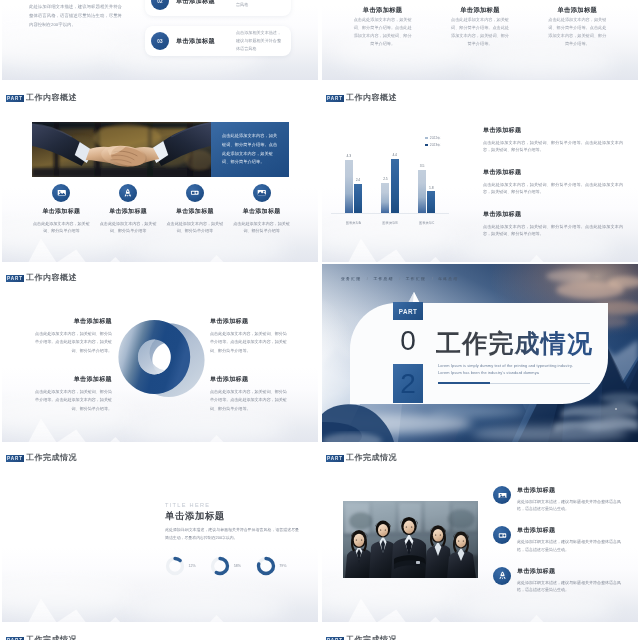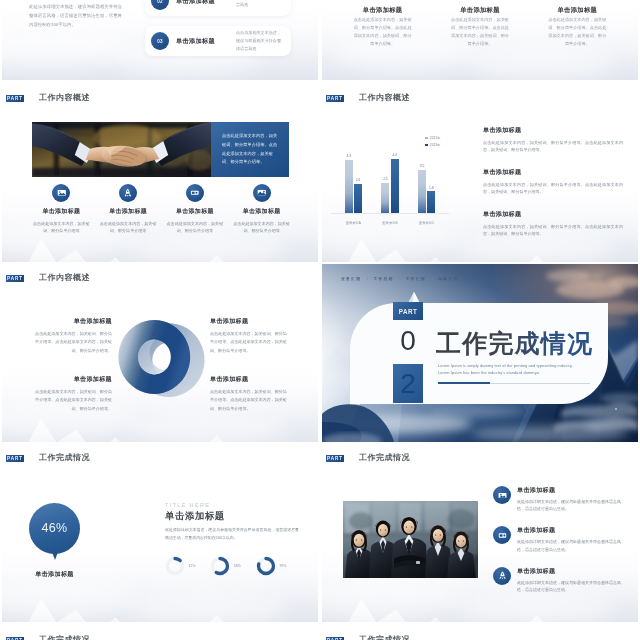--- a/index.html
+++ b/index.html
@@ -23,21 +23,21 @@
 .pk.b{left:38%;width:68%;opacity:.65;
   clip-path:polygon(0 100%,10% 80%,22% 54%,32% 78%,44% 46%,54% 72%,66% 58%,78% 84%,90% 68%,100% 88%,100% 100%);}
 .cl{border-radius:50%;background:#ffffff;filter:blur(9px);opacity:.5}
 
 
 .sl-head{position:absolute;display:flex;align-items:center;z-index:4}
 .part-badge{background:linear-gradient(110deg,#2d5d97 0%,#27538b 45%,#1c4478 100%);color:#e9f0f8;font-size:4.6px;font-weight:700;
   letter-spacing:.9px;line-height:7px;height:7px;width:18px;text-align:center;
   display:inline-block;}
 .sl-title{color:#54595f;font-size:8px;font-weight:700;letter-spacing:.5px;line-height:1;
-  white-space:nowrap;margin-left:15px}
+  white-space:nowrap;margin-left:2px}
 
 
 .ttl{color:#2f343b;font-weight:700}
 .bdy{color:#7e8593;line-height:1.62}
 .ico{display:flex;align-items:center;justify-content:center;border-radius:50%;
   background:radial-gradient(circle at 34% 28%,#3a6ba6 0%,#2a5b96 42%,#1f4d85 72%,#173f73 100%);}
 .ico svg{display:block}
 
 .s1-left{position:absolute;left:27px;top:100px;width:93px;font-size:4.4px;line-height:2.05;
   text-align:justify;color:#8e96a3}
@@ -615,26 +615,20 @@
   <div class="bgtex">
     <i class="pk a" style="bottom:-18%;height:52%"></i>
         <i class="pk b" style="bottom:-22%;height:48%"></i>
     <i class="cl" style="left:-6%;bottom:2%;width:48%;height:22%"></i>
     <i class="cl" style="left:40%;bottom:-2%;width:50%;height:20%"></i>
   </div>
   <div class="sl-head" style="left:4px;top:10px;">
     <span class="part-badge">PART</span>
     <span class="sl-title">工作完成情况</span>
   </div>
-  <div class="s7-pin" style="left:27px">
-    <div class="s7-bub">
-      <span class="s7-val">46%</span>
-    </div>
-    <div class="s7-lbl ttl">单击添加标题</div>
-  </div>
   <div class="s7-eyebrow">TITLE HERE</div>
   <div class="s7-head ttl">单击添加标题</div>
   <div class="s7-para bdy">此处添加详细文本描述，建议与标题相关并符合整体语言风格，语言描述尽量简洁生动，尽量将内容控制在200字以内。</div>
   <div class="s7-rings">
     <div class="s7-ring">
       <svg width="20" height="20" viewBox="0 0 36 36">
         <circle cx="18" cy="18" r="13.5" fill="none" stroke="#eef1f5" stroke-width="6"></circle>
         <circle class="arc" cx="18" cy="18" r="13.5" fill="none" stroke="#2a5a91" stroke-width="6" stroke-linecap="round" stroke-dasharray="10.2 84.8" transform="rotate(-90 18 18)"></circle>
       </svg>
       <span class="s7-rl">12%</span>

